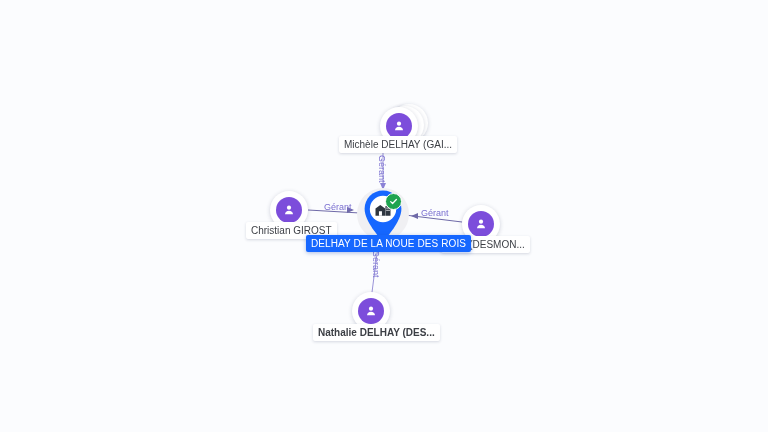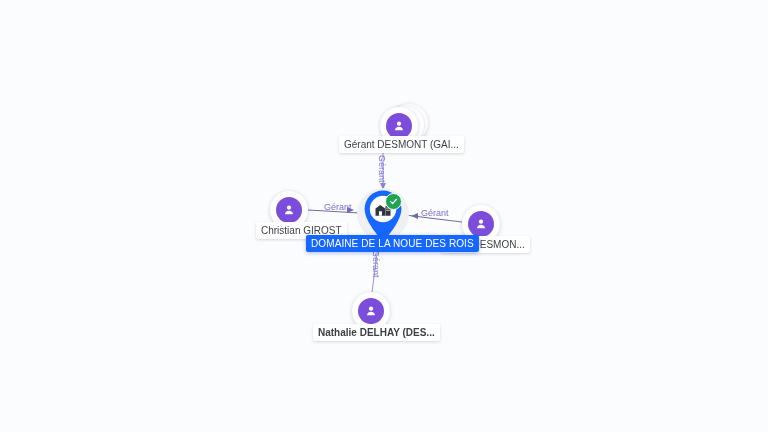--- a/index.html
+++ b/index.html
@@ -162,32 +162,32 @@
 
   <div class="person-node" style="left:380px; top:107px;">
     <div class="person-disc">
       <svg width="14" height="14" viewBox="0 0 24 24">
         <circle cx="12" cy="8" r="3.6" fill="#ffffff"></circle>
         <path d="M5.2 19.2c0-3.7 3.1-6 6.8-6s6.8 2.3 6.8 6z" fill="#ffffff"></path>
       </svg>
     </div>
   </div>
 
-  <div class="node-label" style="left:339px; top:136px;">Gérant DESMONT (GAI...</div>
+  <div class="node-label" style="left:339px; top:136px;">Michèle DELHAY (GAI...</div>
 
   <div class="person-node" style="left:270px; top:191px;">
     <div class="person-disc">
       <svg width="14" height="14" viewBox="0 0 24 24">
         <circle cx="12" cy="8" r="3.6" fill="#ffffff"></circle>
         <path d="M5.2 19.2c0-3.7 3.1-6 6.8-6s6.8 2.3 6.8 6z" fill="#ffffff"></path>
       </svg>
     </div>
   </div>
 
-  <div class="node-label" style="left:256px; top:222px;">Christian GIROST</div>
+  <div class="node-label" style="left:246px; top:222px;">Christian GIROST</div>
 
   <div class="person-node" style="left:462px; top:205px;">
     <div class="person-disc">
       <svg width="14" height="14" viewBox="0 0 24 24">
         <circle cx="12" cy="8" r="3.6" fill="#ffffff"></circle>
         <path d="M5.2 19.2c0-3.7 3.1-6 6.8-6s6.8 2.3 6.8 6z" fill="#ffffff"></path>
       </svg>
     </div>
   </div>
 
@@ -225,15 +225,15 @@
       <rect x="6.6" y="15" width="4" height="6" fill="#ffffff"></rect>
     </svg>
   </div>
 
   <div class="check-badge" style="left:385px; top:193px;">
     <svg width="9" height="9" viewBox="0 0 24 24">
       <path d="M4.5 12.4l5 5.1L19.6 6.8" stroke="#ffffff" stroke-width="3.4" fill="none" stroke-linecap="round" stroke-linejoin="round"></path>
     </svg>
   </div>
 
-  <div class="node-label selected" style="left:306px; top:235px;">DOMAINE DE LA NOUE DES ROIS</div>
+  <div class="node-label selected" style="left:306px; top:235px;">DELHAY DE LA NOUE DES ROIS</div>
 
 </div>
 
 </body></html>

